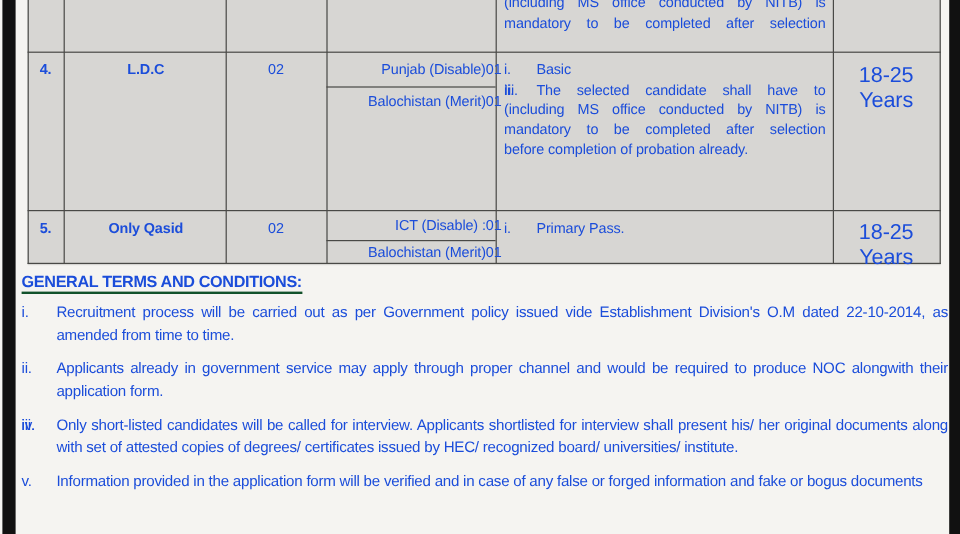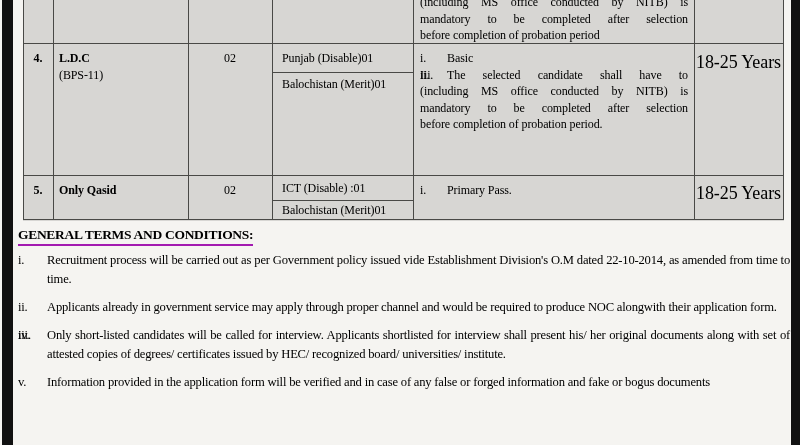--- a/index.html
+++ b/index.html
@@ -1,45 +1,45 @@
 <!DOCTYPE html>
 <html><head>
 <meta charset="utf-8">
 <style>
   html,body{margin:0;padding:0;background:#e9e8e5;}
   .page{
     position:relative;width:800px;height:445px;overflow:hidden;
-    background:#f3f2ef;color:#000000;
-    font-family:Liberation Serif, serif;
+    background:#f3f2ef;color:#1d4ed8;
+    font-family:Liberation Sans, sans-serif;
     filter:blur(0.28px) contrast(1.02);
   }
   .bar{position:absolute;top:0;height:445px;background:#131313;}
   .bar-left{left:2px;width:11px;}
   .bar-right{left:791px;width:9px;}
 
   
   .jobtable{position:absolute;left:23px;top:0;width:761px;height:221px;background:#d5d4d1;}
   .vl{position:absolute;top:0;width:1px;height:220px;background:#4a4a47;}
   .hl{position:absolute;height:1px;background:#4a4a47;}
   .tcell{position:absolute;font-size:12px;line-height:16.5px;letter-spacing:-0.1px;}
-  .bold{font-weight:bold;}
+  .bold{font-weight:bold;text-align:center;}
   .center{text-align:center;}
-  .quota-row{position:absolute;left:259px;width:124px;display:flex;justify-content:flex-start;font-size:12px;line-height:15px;letter-spacing:-0.1px;}
+  .quota-row{position:absolute;left:271px;width:124px;display:flex;justify-content:flex-end;font-size:12px;line-height:15px;letter-spacing:-0.1px;}
   .qual{position:absolute;left:397px;width:268px;font-size:12px;line-height:16.6px;letter-spacing:-0.1px;}
   .qline{position:relative;padding-left:27px;}
   .qmark{position:absolute;left:0;top:0;}
   .stretch{text-align:justify;text-align-last:justify;}
   .indent{padding-left:27px;}
   .agecell{position:absolute;left:671px;width:89px;text-align:center;font-size:18px;letter-spacing:-0.1px;}
 
   
   .terms-heading{
     position:absolute;left:18px;top:227px;
     font-size:13.5px;font-weight:bold;letter-spacing:-0.3px;
-    border-bottom:2px solid #a21caf;padding-bottom:1px;
+    border-bottom:2px solid #14532d;padding-bottom:1px;
   }
   .terms{position:absolute;left:18px;top:251px;width:772px;}
   .term{position:relative;padding-left:29px;margin-bottom:9px;
     font-size:12.6px;line-height:19px;letter-spacing:-0.2px;
     text-align:justify;}
   .tmark{position:absolute;left:0;top:0;}
 </style>
 </head>
 <body>
 
@@ -59,27 +59,25 @@
     <div class="vl" style="left:760px;"></div>
     <div class="hl" style="left:0;top:43px;width:761px;"></div>
     <div class="hl" style="left:0;top:175px;width:761px;"></div>
     <div class="hl" style="left:0;top:219px;width:761px;"></div>
     <div class="hl" style="left:249px;top:72px;width:141px;"></div>
     <div class="hl" style="left:249px;top:200px;width:141px;"></div>
 
     <div class="qual" style="top:-6px;">
       <div class="stretch">(including MS office conducted by NITB) is</div>
       <div class="stretch">mandatory to be completed after selection</div>
-      <div>before completion of probation period</div>
     </div>
 
     <div class="tcell bold center" style="left:0;top:50px;width:30px;">4.</div>
     <div class="tcell" style="left:36px;top:50px;width:125px;">
       <div class="bold">L.D.C</div>
-      <div>(BPS-11)</div>
     </div>
     <div class="tcell center" style="left:165px;top:50px;width:84px;">02</div>
 
     <div class="quota-row" style="top:51px;">
       <span>Punjab (Disable)</span>
       <span>01</span>
     </div>
     <div class="quota-row" style="top:77px;">
       <span>Balochistan (Merit)</span>
       <span>01</span>
@@ -92,21 +90,21 @@
       </div>
       <div class="qline">
         <span class="qmark">ii.</span>
       </div>
       <div class="qline stretch">
         <span class="qmark">Iii.</span>
         <span>The selected candidate shall have to</span>
       </div>
       <div class="stretch">(including MS office conducted by NITB) is</div>
       <div class="stretch">mandatory to be completed after selection</div>
-      <div>before completion of probation period.</div>
+      <div>before completion of probation already.</div>
     </div>
 
     <div class="agecell" style="top:52px;">18-25 Years</div>
 
     <div class="tcell bold center" style="left:0;top:182px;width:30px;">5.</div>
     <div class="tcell" style="left:36px;top:182px;width:125px;">
       <div class="bold">Only Qasid</div>
     </div>
     <div class="tcell center" style="left:165px;top:182px;width:84px;">02</div>
 

